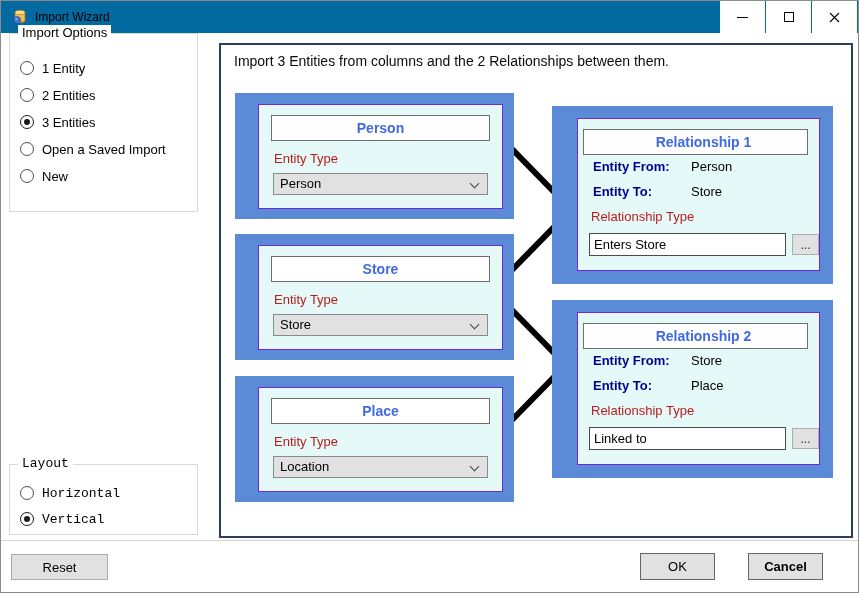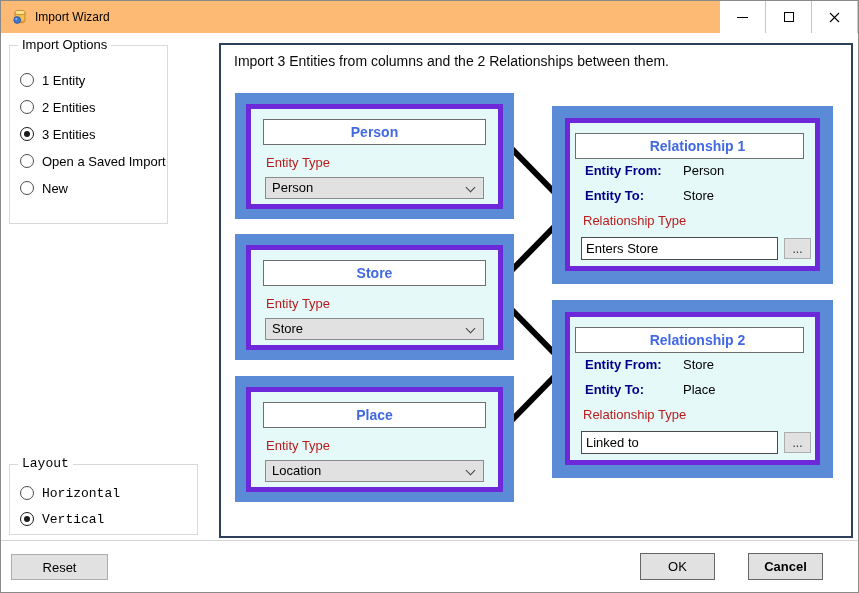--- a/index.html
+++ b/index.html
@@ -3,47 +3,47 @@
 <meta charset="utf-8">
 <style>
   * { margin:0; padding:0; box-sizing:border-box; }
   html,body { background:#cfcfcf; }
   body { width:859px; height:593px; font-family:"Liberation Sans", sans-serif; }
   .window {
     position:relative; width:859px; height:593px;
     background:#ffffff; border:1px solid #8a8a8a; overflow:hidden;
   }
   
-  .titlebar { position:absolute; left:0; top:0; right:0; height:32px; background:#fdba74; }
+  .titlebar { position:absolute; left:0; top:0; right:0; height:32px; background:#0369a1; }
   .app-icon { position:absolute; left:11px; top:8px; width:16px; height:16px; }
   .title-text { position:absolute; left:34px; top:0; height:32px; line-height:32px; font-size:12px; color:#000; }
   .win-btn { position:absolute; top:0; width:45px; height:32px; display:flex; align-items:center; justify-content:center; background:#fff; }
   .btn-min { right:93px; } .btn-max { right:47px; } .btn-close { right:1px; }
   .glyph-min { display:block; width:11px; height:0; border-top:1px solid #000; }
   .glyph-max { display:block; width:10px; height:10px; border:1px solid #000; }
   
   .group-box { position:absolute; border:1px solid #d9d9d9; background:#fff; }
   .group-legend { position:absolute; top:-9px; left:8px; background:#fff; padding:0 4px; font-size:13px; color:#000; white-space:nowrap; }
-  .gb-import { left:8px; top:44px; width:159px; height:179px; }
+  .gb-import { left:8px; top:32px; width:189px; height:179px; }
   .gb-layout { left:8px; top:463px; width:189px; height:71px;font-family:Liberation Mono, monospace; }
   .radio-row { position:absolute; left:10px; display:flex; align-items:center; gap:8px; height:16px; cursor:default; }
   .radio { width:14px; height:14px; border:1px solid #4d4d4d; border-radius:50%; background:#fff; flex:0 0 auto; position:relative; }
   .radio.selected { border-color:#1a1a1a; }
   .radio.selected::after { content:""; position:absolute; left:3px; top:3px; width:6px; height:6px; border-radius:50%; background:#1a1a1a; }
   .radio-label { font-size:13px; color:#000; white-space:nowrap; }
   
   .main-panel { position:absolute; left:218px; top:42px; width:634px; height:495px;
     border:2px solid var(--panel-border, #2e3f5c); background:#fff; }
   .caption { position:absolute; left:233px; top:52px; font-size:14px; color:#0b0b0b; white-space:nowrap; }
   
   .connector-svg { position:absolute; left:0; top:0; width:859px; height:593px; pointer-events:none; }
   .connector { stroke:var(--connector-black, #000); stroke-width:6; }
   
   .card { position:absolute; background:var(--accent-blue-border, #5b8ad6); }
-  .card-inner { position:absolute; background:var(--card-fill, #e5f9f8); border:5px solid #6d28d9; }
+  .card-inner { position:absolute; background:var(--card-fill, #e5f9f8); border:1px solid #6d28d9;margin-left:12px; }
   .entity-card .card-inner { left:11px; top:11px; right:11px; bottom:10px; }
   .rel-card .card-inner { left:13px; top:12px; right:13px; bottom:13px; }
   .card-header { position:absolute; height:26px; background:#fff; border:1px solid #6e6e6e;
     text-align:center; line-height:24px; font-size:14px; font-weight:bold; color:var(--title-blue, #4169e1); }
   .entity-card .card-header { left:12px; right:12px; top:10px; }
   .rel-card .card-header { left:5px; right:11px; top:10px;padding-left:16px; }
   .field-label { position:absolute; font-size:13px; color:#b91c1c; white-space:nowrap; }
   .combo { position:absolute; left:14px; right:14px; top:68px; height:22px; background:var(--control-gray, #e1e1e1);
     border:1px solid #8a8a8a; font-size:13px; line-height:20px; padding-left:6px; color:#000; cursor:default; }
   .chevron { position:absolute; right:9px; top:6px; width:7px; height:7px;

